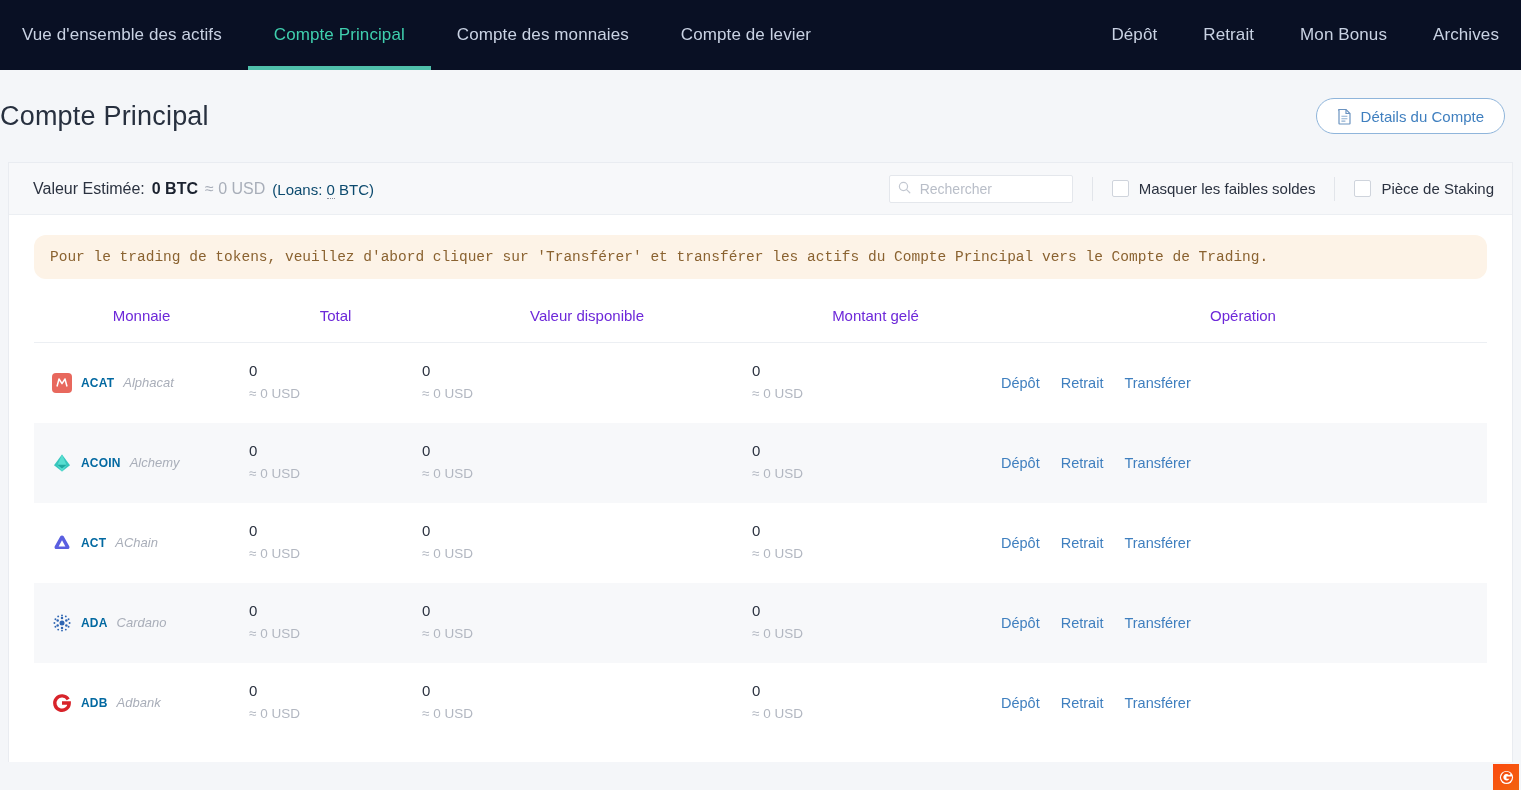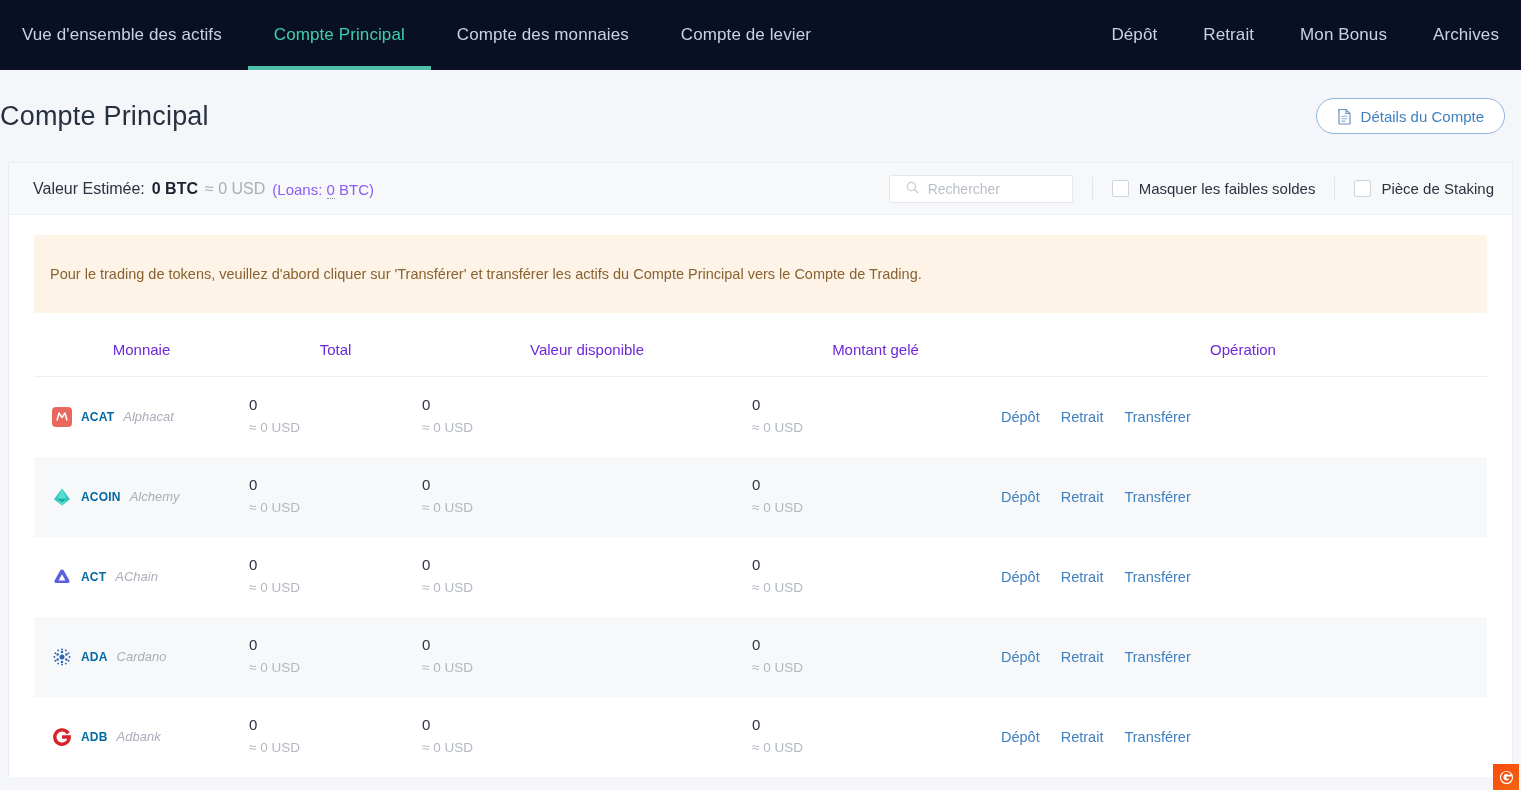--- a/index.html
+++ b/index.html
@@ -99,38 +99,38 @@
     font-size: 16px;
     color: #2b3240;
     display: flex;
     align-items: flex-end;
     gap: 7px;
     white-space: nowrap;
   }
   .est .lbl { color: #2b3240; }
   .est .btc { font-weight: 700; color: #1b222f; }
   .est .usd { color: #a8aeb9; }
-  .est .loans { color: #8b5cf6; font-size: 15px; }
+  .est .loans { color: #0c4a6e; font-size: 15px; }
   .est .loans u { text-decoration: none; border-bottom: 1px dotted #8a90a0; }
 
   .summary-right {
     margin-left: auto;
     display: flex;
     align-items: center;
     height: 100%;
   }
   .search-wrap {
     width: 184px;
     height: 28px;
     border: 1px solid #e4e7ec;
     background: #fff;
     border-radius: 2px;
     display: flex;
     align-items: center;
-    padding: 0 16px;
+    padding: 0 8px;
     gap: 7px;
   }
   .search-wrap input {
     border: none; outline: none;
     font-size: 14px;
     width: 100%;
     color: #3a4050;
     background: transparent;
     font-family: inherit;
   }
@@ -152,22 +152,23 @@
     background: #fff;
     flex: none;
   }
 
   
   .alert-wrap { padding: 20px 25px 0 25px; }
   .alert {
     background: #fdf3e7;
     color: #8a6230;
     font-size: 14.5px;
-    padding: 31px 16px;
-    border-radius: 2px;
+    padding: 14px 16px;
+    border-radius: 12px;
+    font-family: Liberation Mono, monospace;
   }
 
   
   .table-wrap { padding: 0 25px; }
   table { width: 100%; border-collapse: collapse; table-layout: fixed; }
   thead th {
     text-align: center;
     font-size: 15px;
     font-weight: 400;
     color: #6d28d9;

